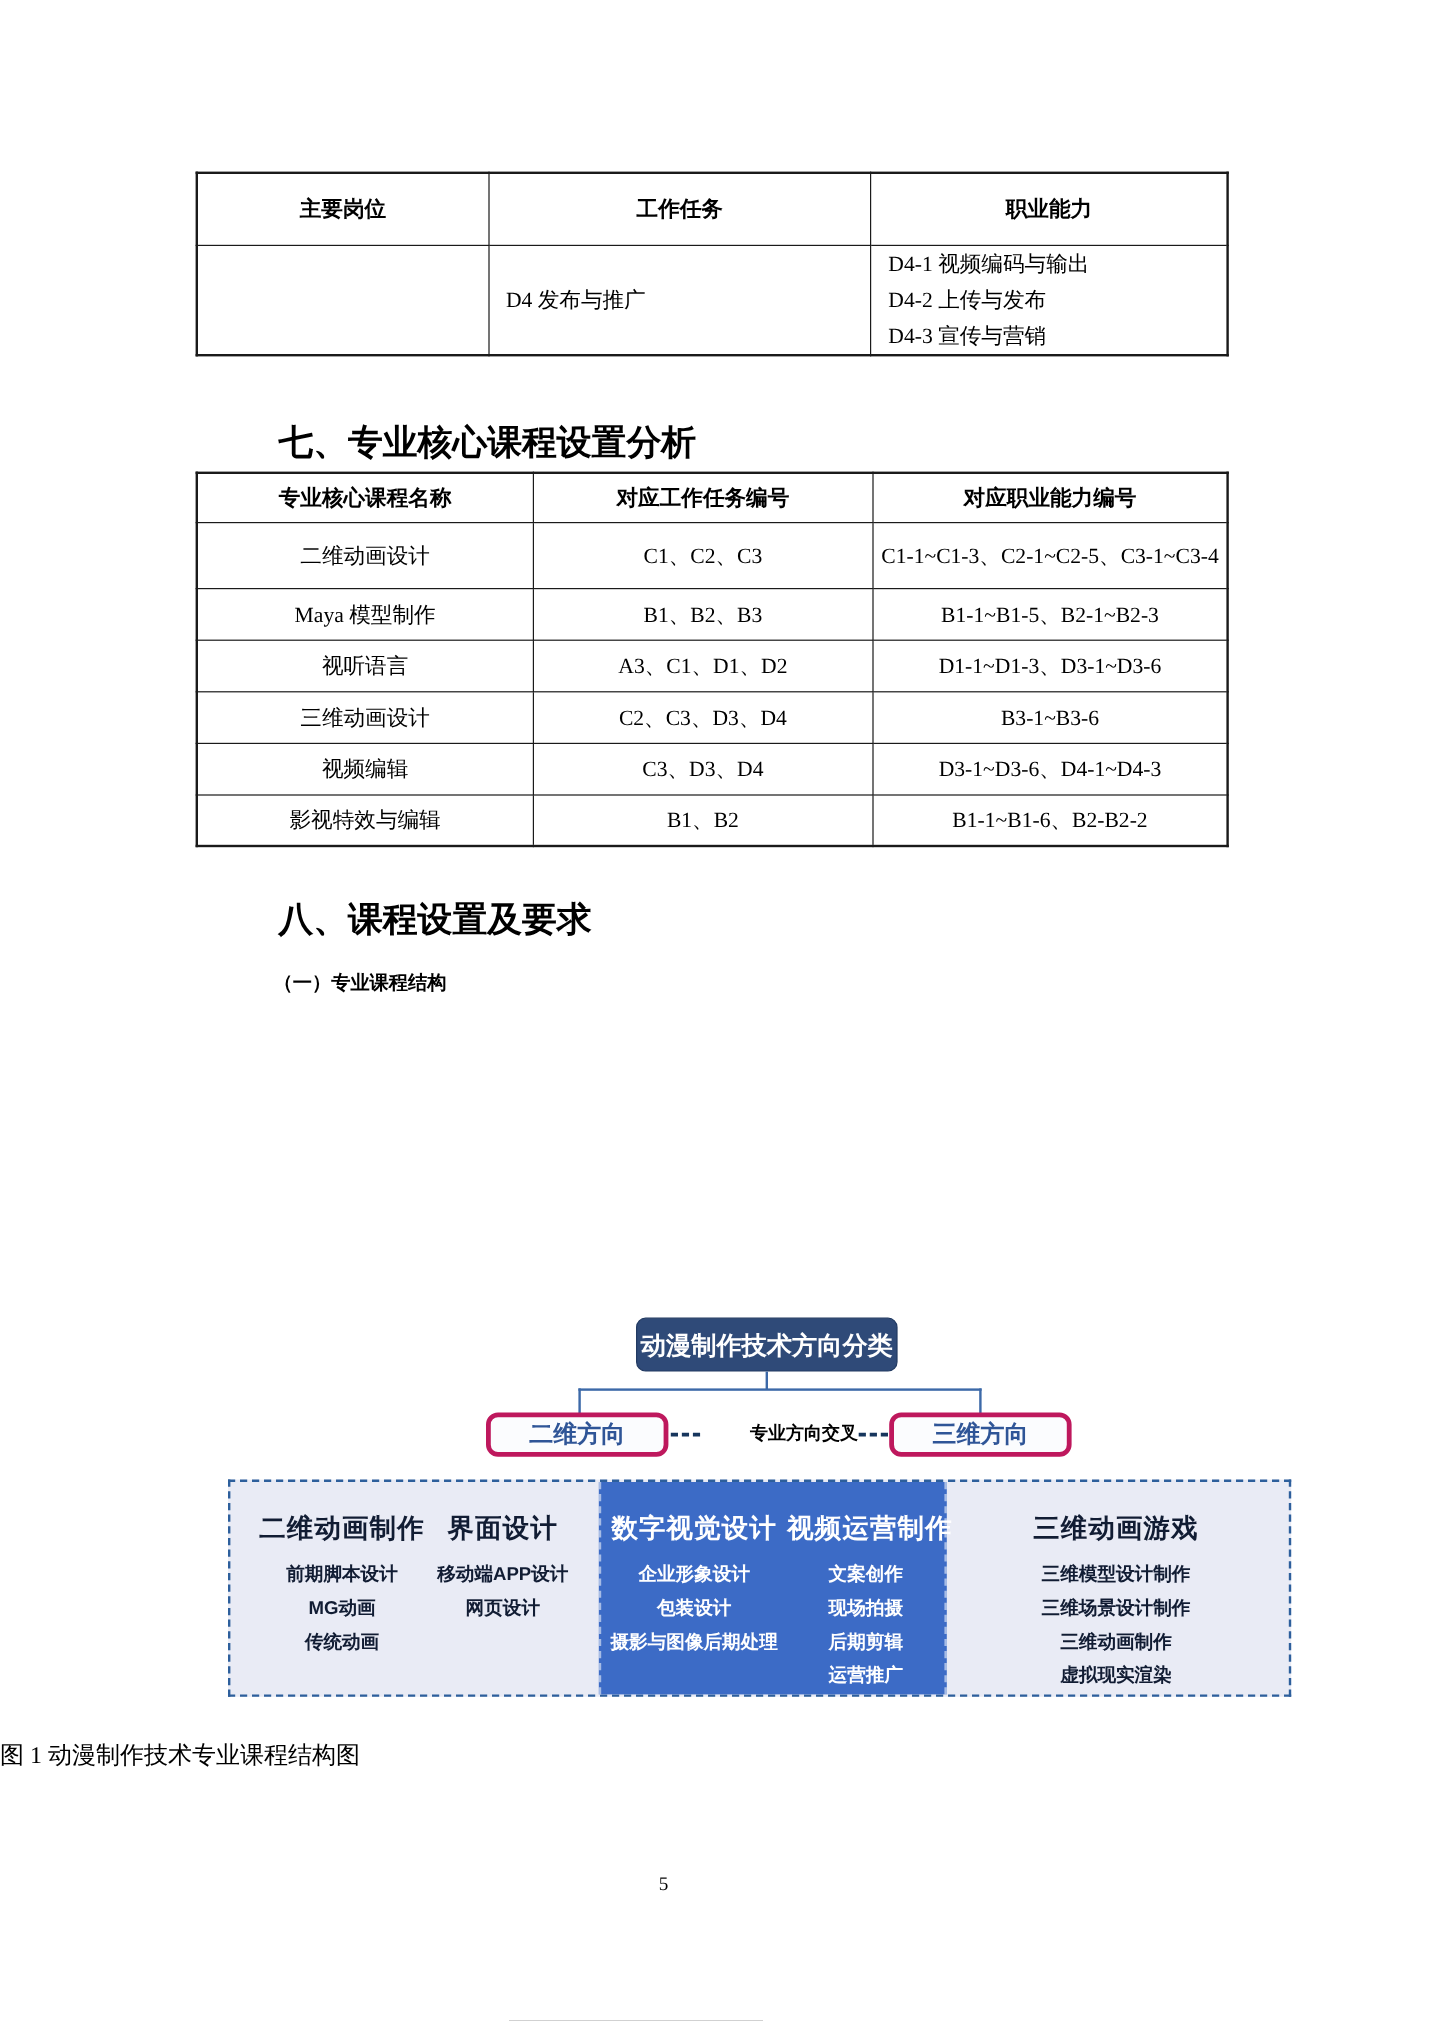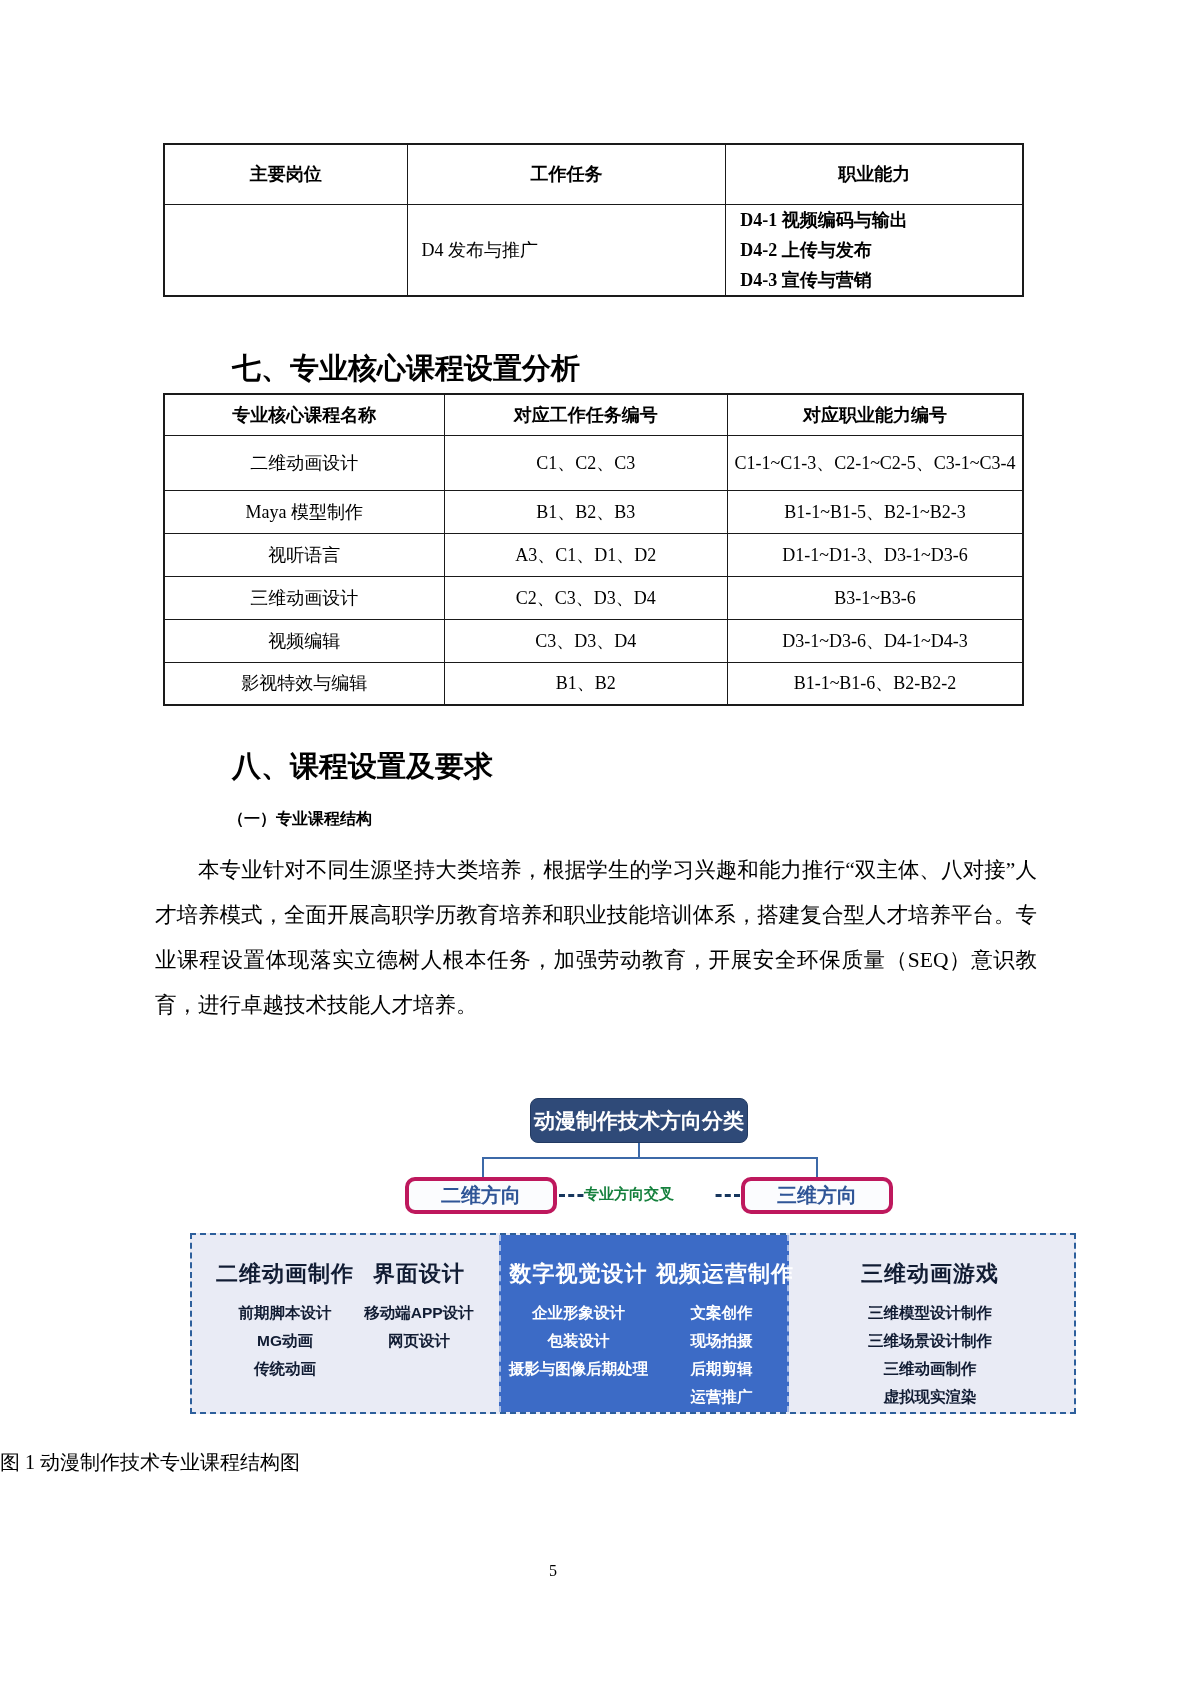--- a/index.html
+++ b/index.html
@@ -29,21 +29,21 @@
   }
   table.doc th{
     font-family:"Liberation Sans", sans-serif;
     font-weight:bold;
   }
   table.doc{border:2px solid #1a1a1a;}
   .t1{top:143px;left:163px;width:861px;}
   .t1 th{height:60px;border-bottom:2.5px solid #1a1a1a;}
   .t1 td{height:88px;}
   .t1 .cell-left{text-align:left;padding-left:14px;}
-  .t1 .ability-lines{line-height:30px;text-align:left;padding-left:14px;font-weight:bold;}
+  .t1 .ability-lines{line-height:30px;text-align:left;padding-left:14px;}
   .t2{top:393px;left:163px;width:861px;}
   .t2 th{height:41px;border-bottom:2.5px solid #1a1a1a;}
   .t2 td{height:43px;line-height:26px;}
   .t2 tr.tall td{height:55px;}
   
   .h-num{
     position:absolute;
     font-family:"Liberation Sans", sans-serif;
     font-weight:bold;
     font-size:29px;
@@ -85,23 +85,23 @@
     background:#fbfcfe;border:4px solid #be185d;border-radius:10px;
     color:#2f5597;font-family:"Liberation Sans", sans-serif;font-weight:bold;
     font-size:20px;display:flex;align-items:center;justify-content:center;
     box-sizing:border-box;white-space:nowrap;
   }
   .fig-branch.left{left:405px;}
   .fig-branch.right{left:741px;}
   .cross-dash{position:absolute;left:559px;top:1194px;width:181px;height:0;border-top:3px dashed #17365d;}
   .cross-label{
     position:absolute;left:584px;top:1185px;width:131px;
-    background:#fff;text-align:left;
+    background:#fff;text-align:right;
     font-family:"Liberation Sans", sans-serif;font-weight:bold;
-    font-size:15px;color:#15803d;white-space:nowrap;
+    font-size:15px;color:#000000;white-space:nowrap;
   }
   .fig-container{
     position:absolute;left:190px;top:1233px;width:886px;height:181px;
     background:#e9ebf5;border:2px dashed #2d5f9c;box-sizing:border-box;
   }
   .fig-col{
     position:absolute;top:0;height:177px;
     padding-top:24px;box-sizing:border-box;
     text-align:center;
     font-family:"Liberation Sans", sans-serif;font-weight:bold;
@@ -202,21 +202,20 @@
     <tr>
       <td>影视特效与编辑</td>
       <td>B1、B2</td>
       <td>B1-1~B1-6、B2-B2-2</td>
     </tr>
   </tbody>
     </table>
 
   <div class="h-num h8">八、课程设置及要求</div>
   <div class="h-sub">（一）专业课程结构</div>
-  <div class="para">本专业针对不同生源坚持大类培养，根据学生的学习兴趣和能力推行“双主体、八对接”人才培养模式，全面开展高职学历教育培养和职业技能培训体系，搭建复合型人才培养平台。专业课程设置体现落实立德树人根本任务，加强劳动教育，开展安全环保质量（SEQ）意识教育，进行卓越技术技能人才培养。</div>
 
   <div class="fig-root">动漫制作技术方向分类</div>
   <div class="conn v1"></div>
   <div class="conn h1"></div>
   <div class="conn v2"></div>
   <div class="conn v3"></div>
   <div class="fig-branch left">二维方向</div>
   <div class="fig-branch right">三维方向</div>
   <div class="cross-dash"></div>
   <div class="cross-label">专业方向交叉</div>

